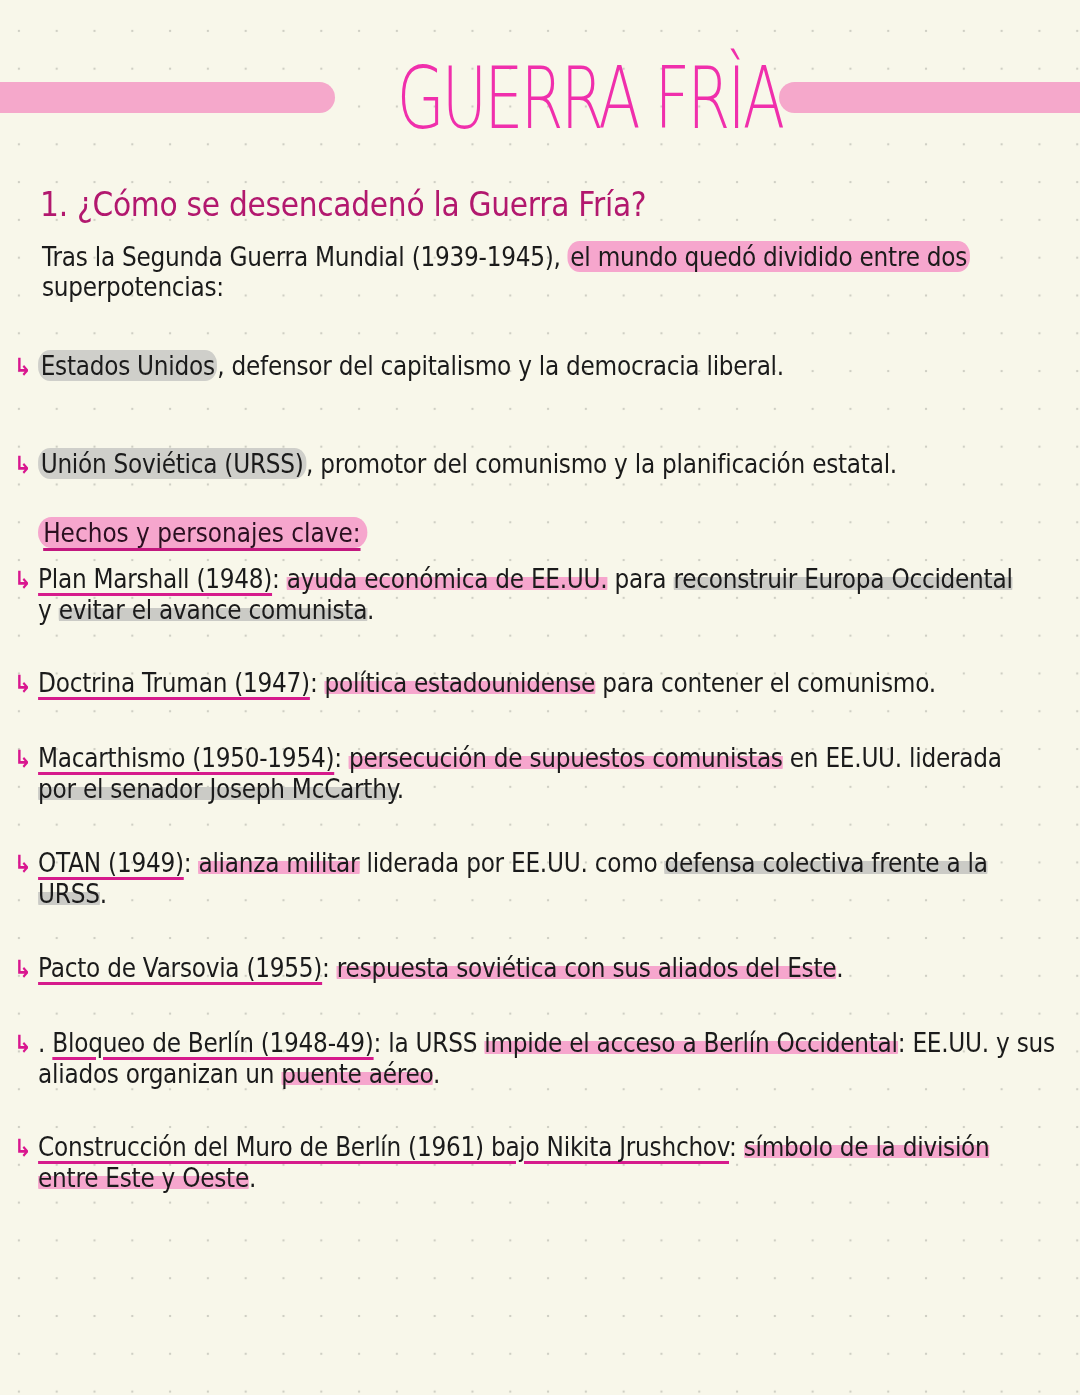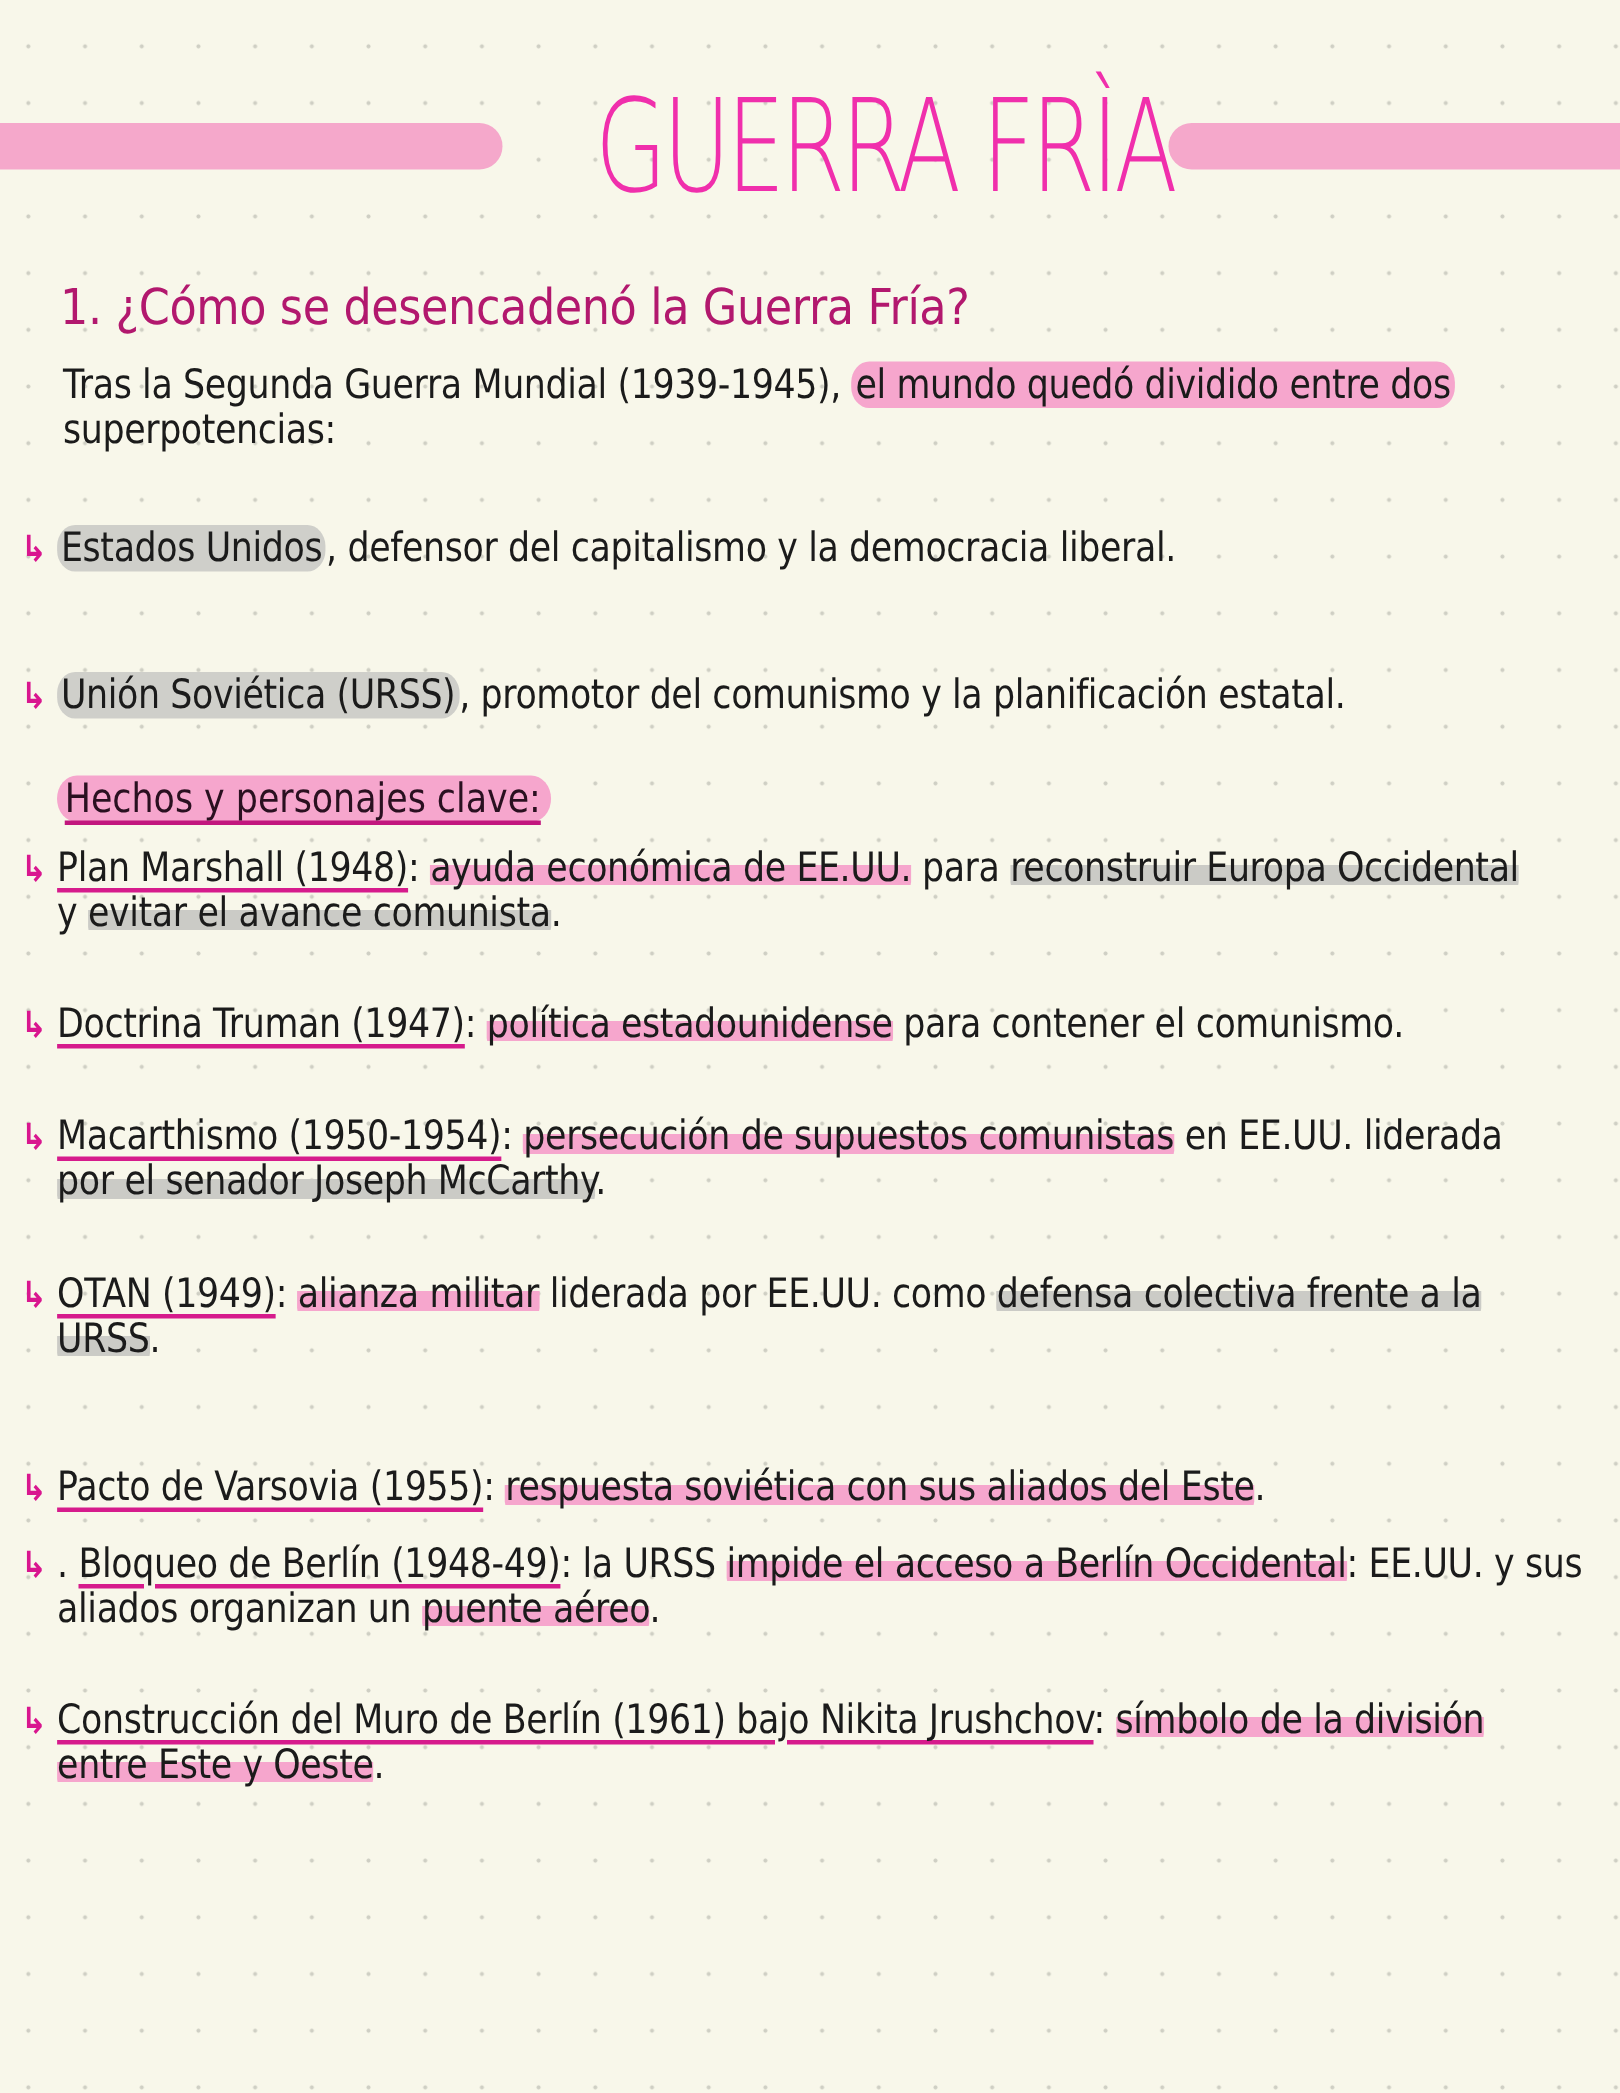--- a/index.html
+++ b/index.html
@@ -209,21 +209,21 @@
     </span>
   </p>
 
   <p class="item" style="top:848px;">
     <span class="inner">
       <span class="arrow">↳</span><span class="ul">OTAN (1949)</span><span>: </span><span class="hl-pink-low">alianza militar</span><span> liderada por EE.UU. como </span><span class="hl-gray-low">defensa colectiva frente a la</span>
       <span class="line2"><span class="hl-gray-low">URSS</span><span>.</span></span>
     </span>
   </p>
 
-  <p class="item" style="top:977px;">
+  <p class="item" style="top:953px;">
     <span class="inner">
       <span class="arrow">↳</span><span class="ul">Pacto de Varsovia (1955)</span><span>: </span><span class="hl-pink-low">respuesta soviética con sus aliados del Este</span><span>.</span>
     </span>
   </p>
 
   <p class="item" style="top:1028px;">
     <span class="inner">
       <span class="arrow">↳</span><span>. </span><span class="ul">Bloqueo de Berlín (1948-49)</span><span>: </span><span>la URSS </span><span class="hl-pink-low">impide el acceso a Berlín Occidental</span><span>: EE.UU. y sus</span>
       <span class="line2"><span>aliados organizan un </span><span class="hl-pink-low">puente aéreo</span><span>.</span></span>
     </span>

